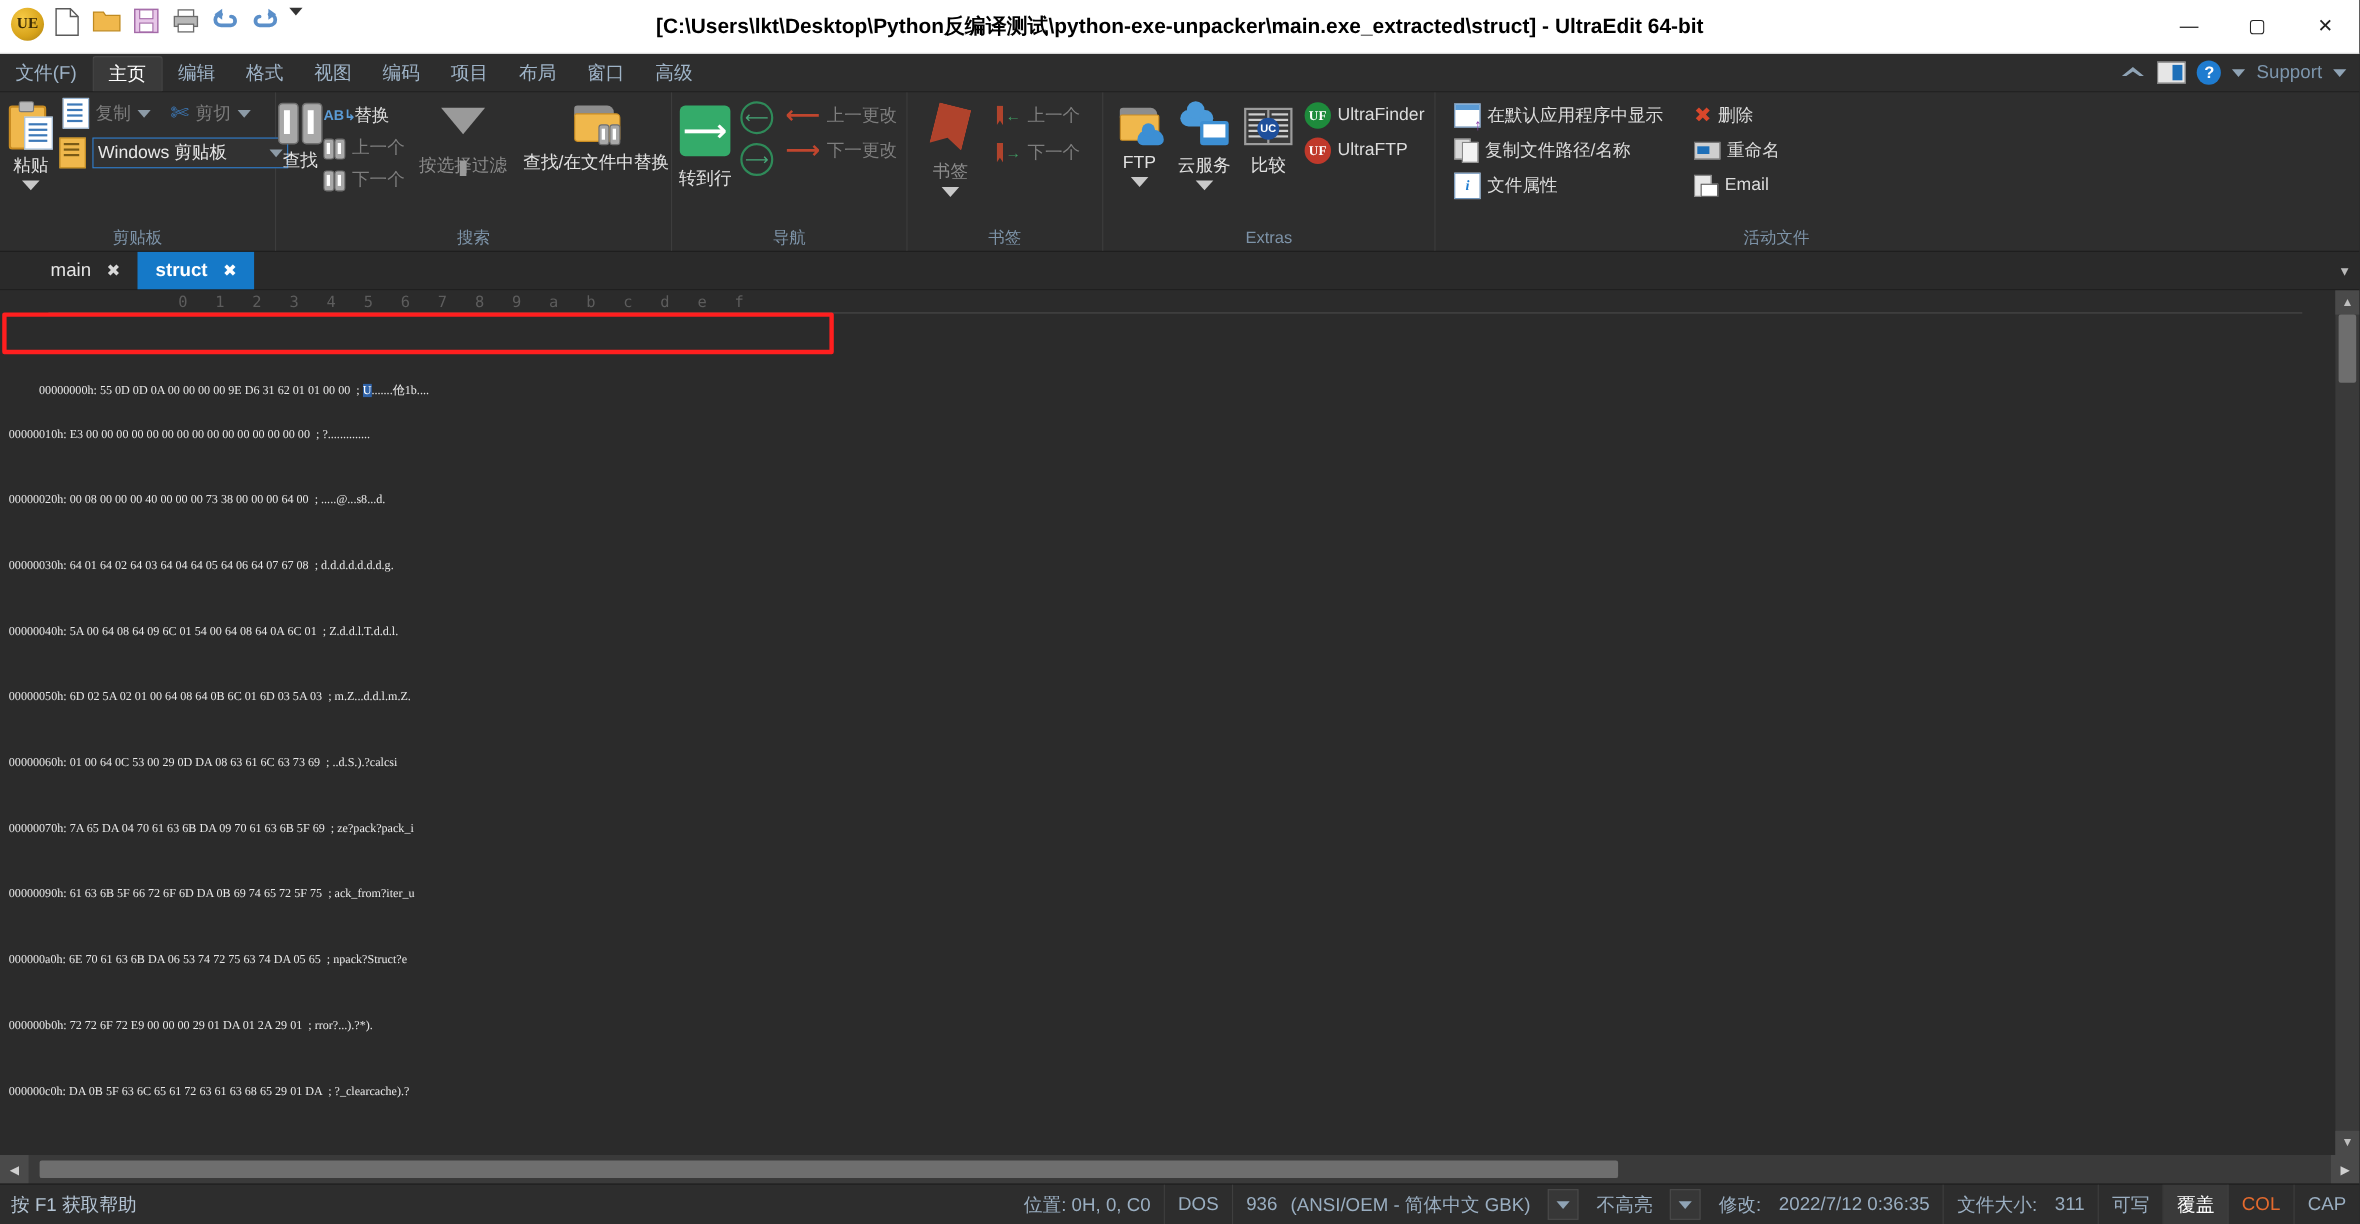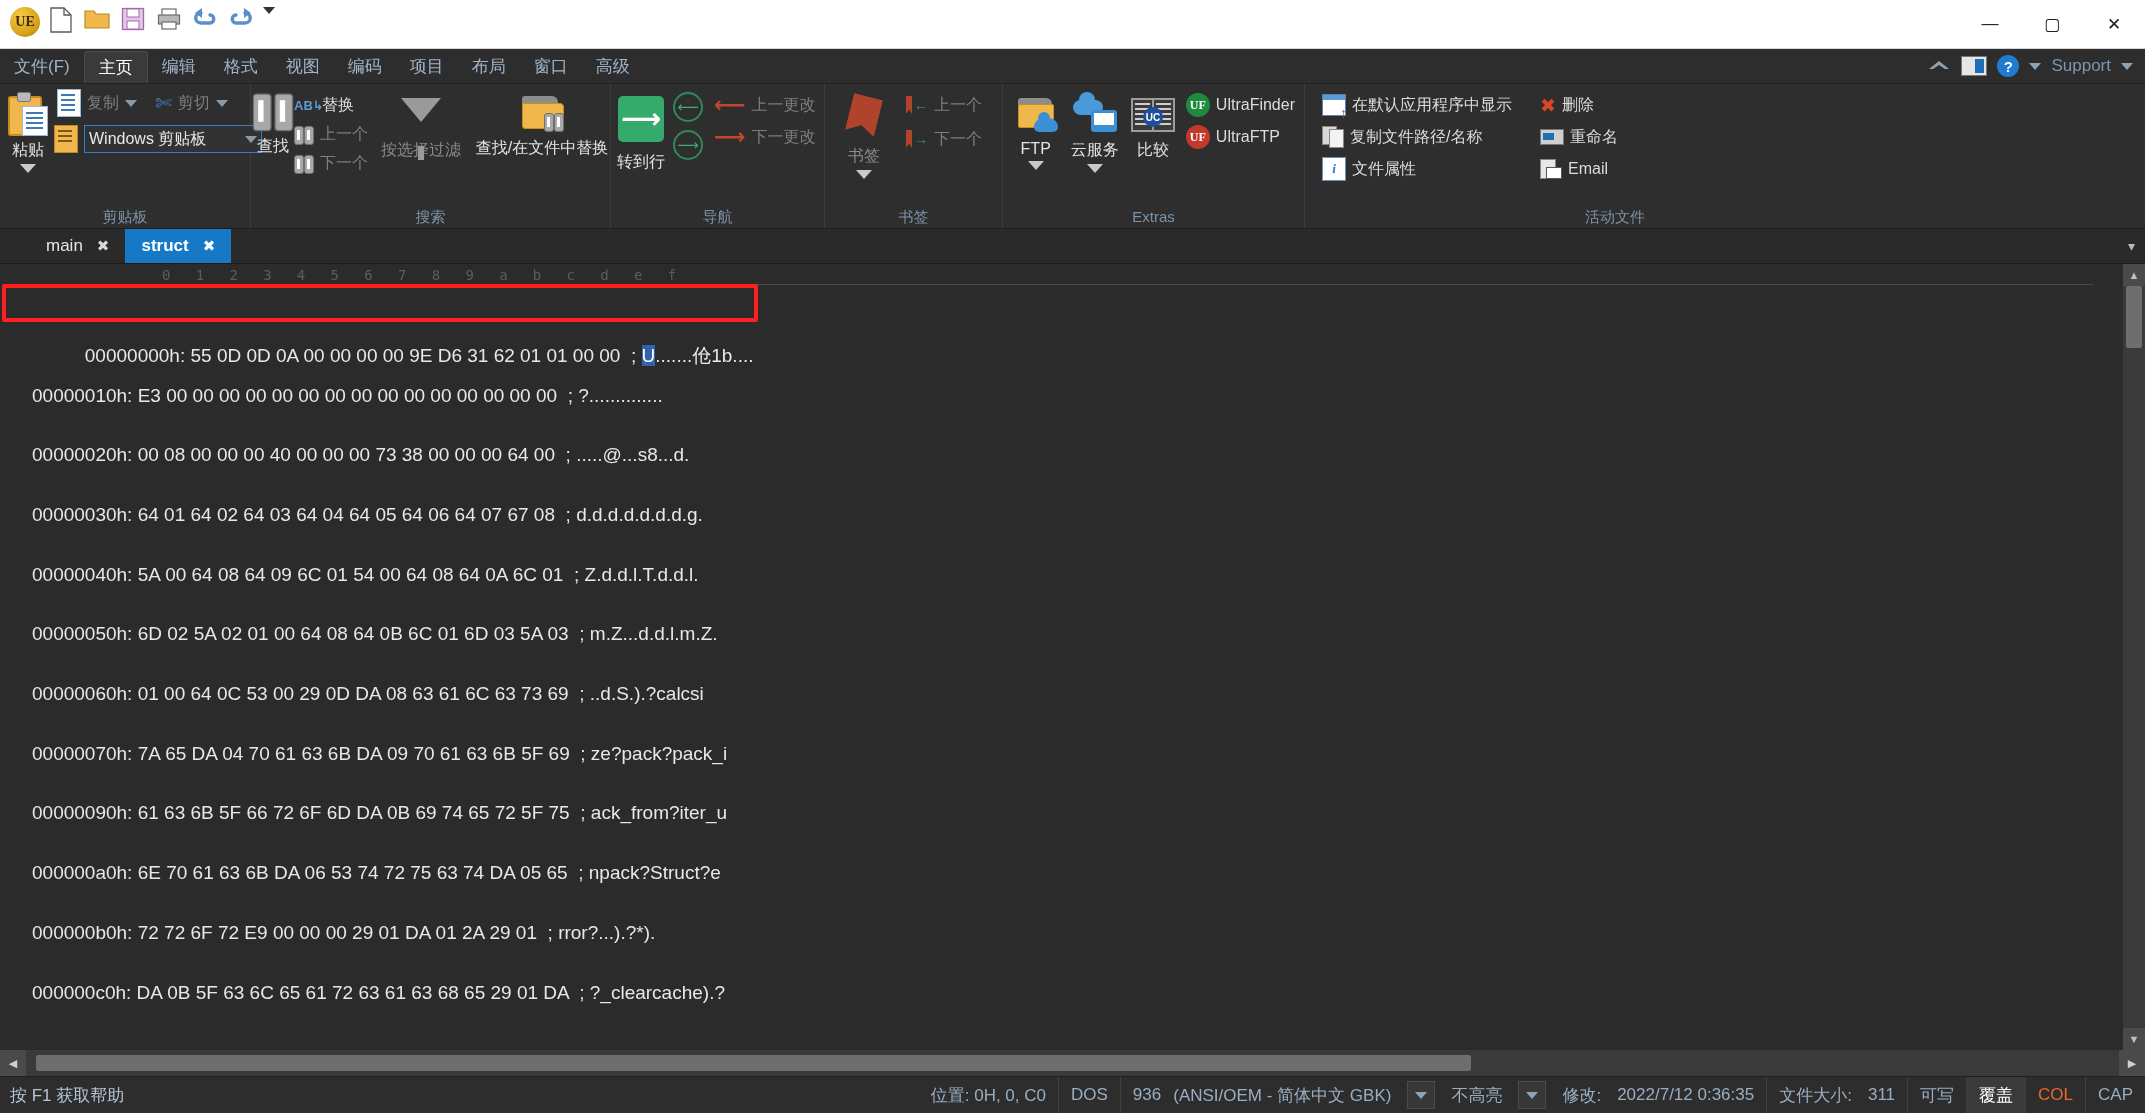--- a/index.html
+++ b/index.html
@@ -236,24 +236,23 @@
   .ruler {
     position: absolute; top: 0; left: 0; right: 0; height: 22px;
     color: #5d5d5d; font-size: 14px;
     white-space: pre; padding-left: 8px; line-height: 22px;
     font-family: "DejaVu Sans Mono", monospace;
   }
   .ruler-line { position: absolute; left: 44px; right: 30px; top: 20px; height: 1px; background: #4b4b4b; }
   .hexlines {
     position: absolute; top: 22px; left: 0; right: 0; bottom: 0;
     padding-left: 8px;
-    font-size: 19px; line-height: 19.9px; color: #e8e8e8;
+    font-size: 11px; line-height: 19.9px; color: #e8e8e8;
     white-space: pre;
-    font-family: Liberation Sans, sans-serif;
-    margin-left: 24px;
+    font-family: Liberation Serif, serif;
   }
   .hexline { height: 19.9px; }
   .sel-byte { background: #3063a8; color: #fff; }
   .highlight-box {
     position: absolute; left: 2px; top: 20px; width: 748px; height: 30px;
     border: 4px solid #ff1f1f; border-radius: 2px;
     pointer-events: none;
   }
   
   .vscroll {
@@ -326,20 +325,21 @@
         <svg width="26" height="22" viewBox="0 0 26 22">
           <path d="M17 6 C24 6 24 16 17 16 L8 16 C3 16 3 8 8 8" fill="none" stroke="#5b8fc9" stroke-width="3.4" stroke-linecap="round"></path>
           <path d="M16 1 L16 11 L23 6 Z" fill="#5b8fc9"></path>
         </svg>
       </div>
       <div class="qat-btn" style="width:18px">
         <div style="width:0;height:0;border-left:6px solid transparent;border-right:6px solid transparent;border-top:7px solid #333"></div>
       </div>
     </div>
 
+    <div class="title-text">[C:\Users\lkt\Desktop\Python反编译测试\python-exe-unpacker\main.exe_extracted\struct] - UltraEdit 64-bit</div>
 
     <div class="win-ctrls">
       <div class="win-btn">—</div>
       <div class="win-btn">▢</div>
       <div class="win-btn close">✕</div>
     </div>
   </div>
 
   <div class="menubar">
     <div class="menu-item">文件(F)</div>

